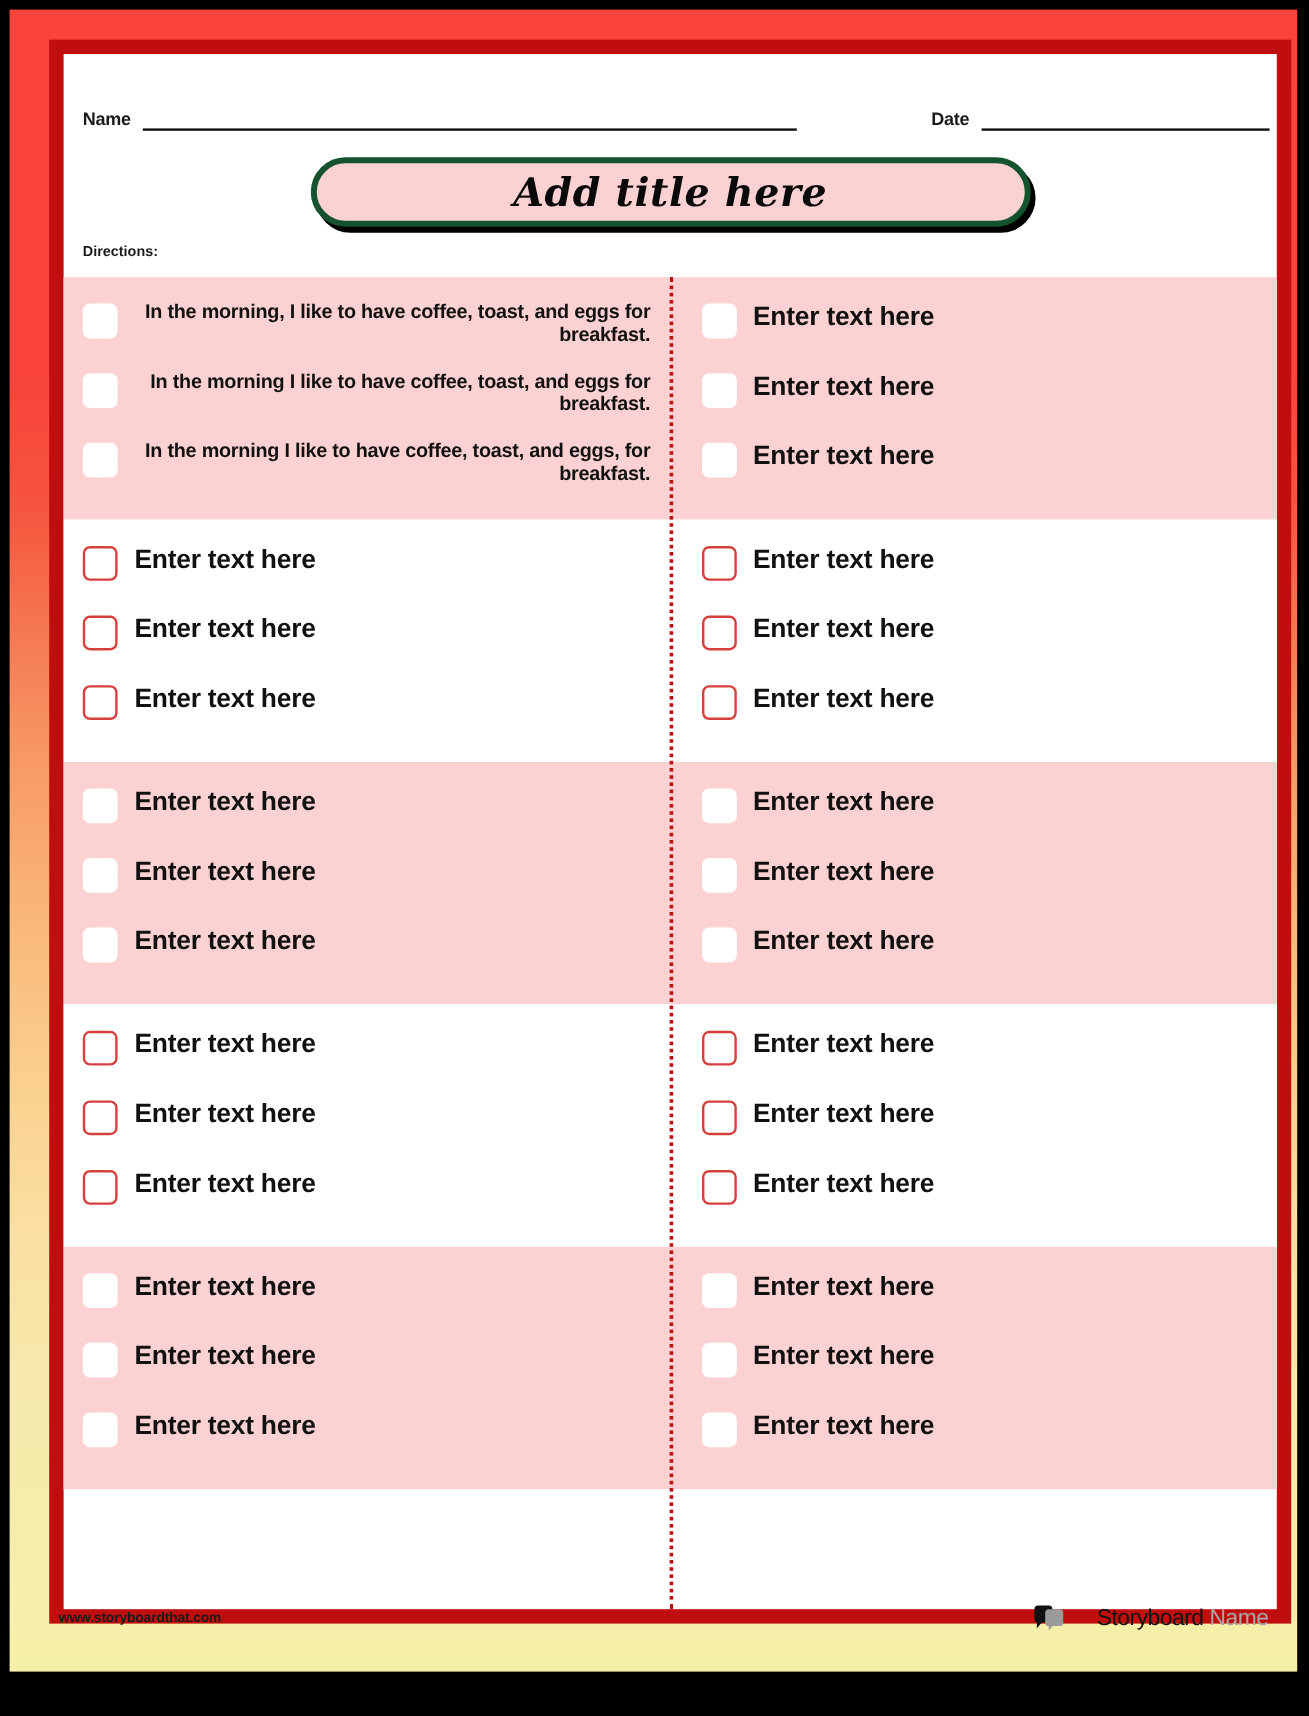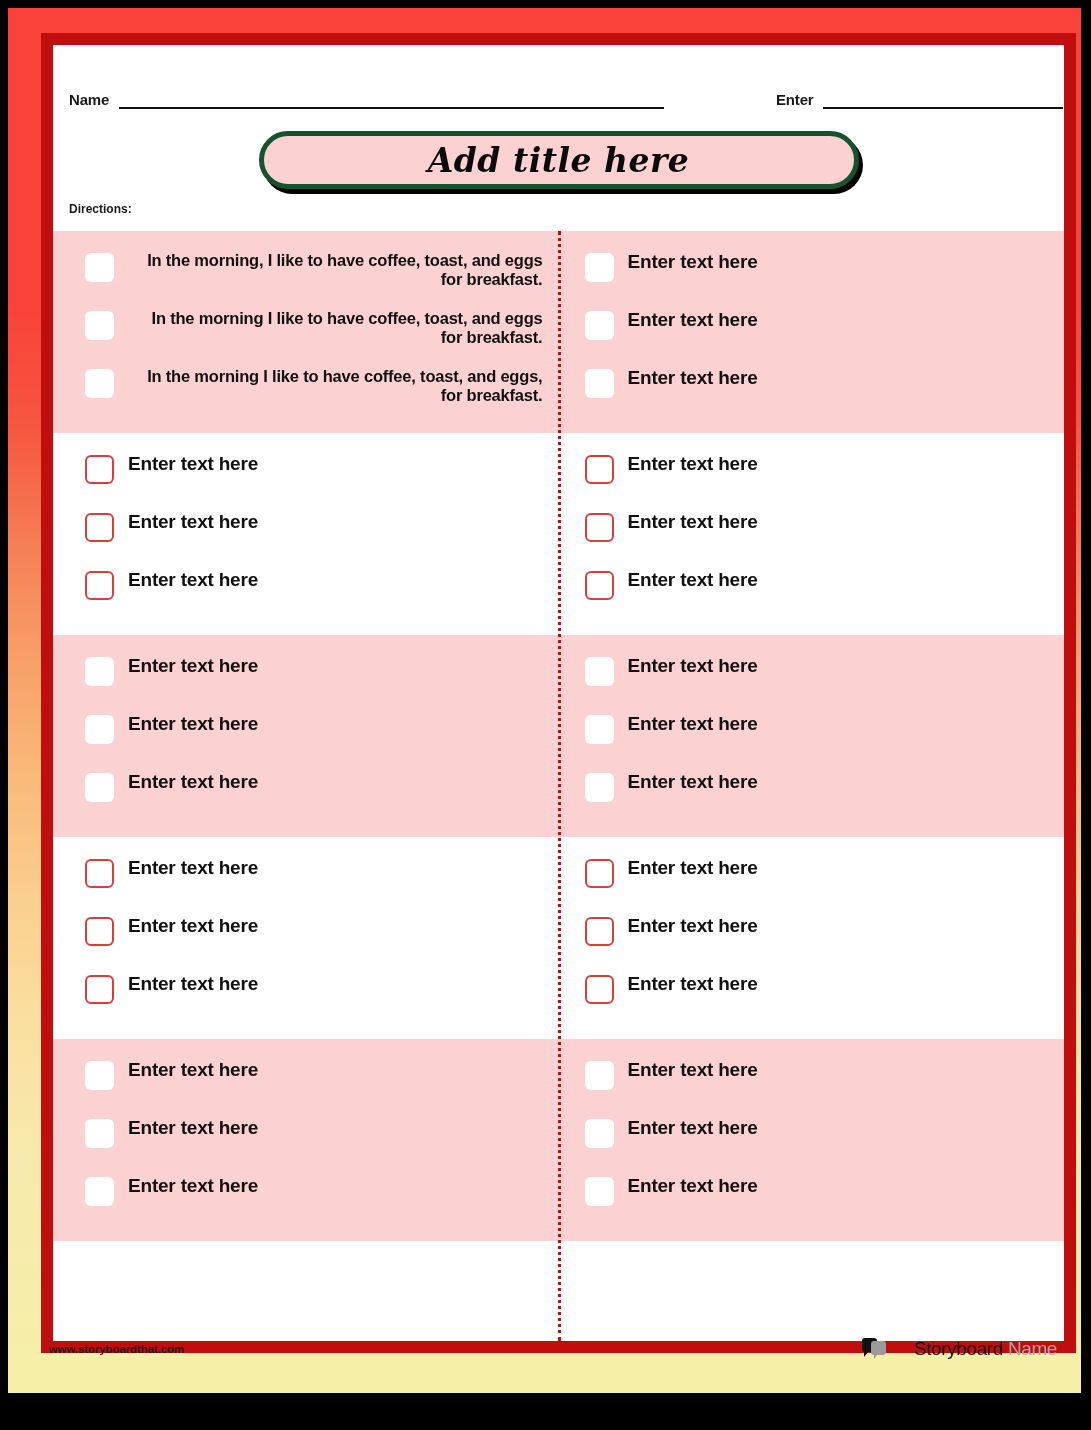--- a/index.html
+++ b/index.html
@@ -137,21 +137,21 @@
     width: 100%;
     position: relative;
   }
   .block.shaded .col { background: #FBD2D1; }
   .block.plain  .col { background: #FFFFFF; }
 
   .col {
     width: 50%;
     padding: 14px 0 14px 0;
   }
-  .col.left  { padding-left: 32px;  padding-right: 16px; }
+  .col.left  { padding-left: 16px;  padding-right: 16px; }
   .col.right { padding-left: 26px;  padding-right: 16px; }
 
   
   #divider {
     position: absolute;
     left: 50%;
     top: 0;
     bottom: 0;
     width: 0;
     border-left: 3px dotted #C00D0D;
@@ -177,21 +177,21 @@
   }
   .checkbox.filled {            
     background: #FFFFFF;
     border: none;
   }
   .checkbox.outlined {          
     background: #FFFFFF;
     border: 2px solid #D6403C;
   }
   .row-text {
-    font-size: 19px;
+    font-size: 22px;
     font-weight: bold;
     color: #111111;
     line-height: 1.18;
     letter-spacing: -0.2px;
     font-stretch: condensed;
     max-width: 430px;
   }
   .row-text.sample { font-size: 16.5px; }
 
   
@@ -247,21 +247,21 @@
   <div id="gradient-frame">
 
     <div id="red-frame">
 
       <div id="sheet">
 
         <div class="name-date-row">
           <span class="field-label">Name</span>
           <span class="field-rule name-rule"></span>
           <span class="spacer-gap"></span>
-          <span class="field-label">Enter</span>
+          <span class="field-label">Date</span>
           <span class="field-rule date-rule"></span>
         </div>
 
         <div id="title-pill-wrap">
           <div id="title-pill">
             <span id="title-text">Add title here</span>
           </div>
         </div>
 
         <div id="directions-label">Directions:</div>

